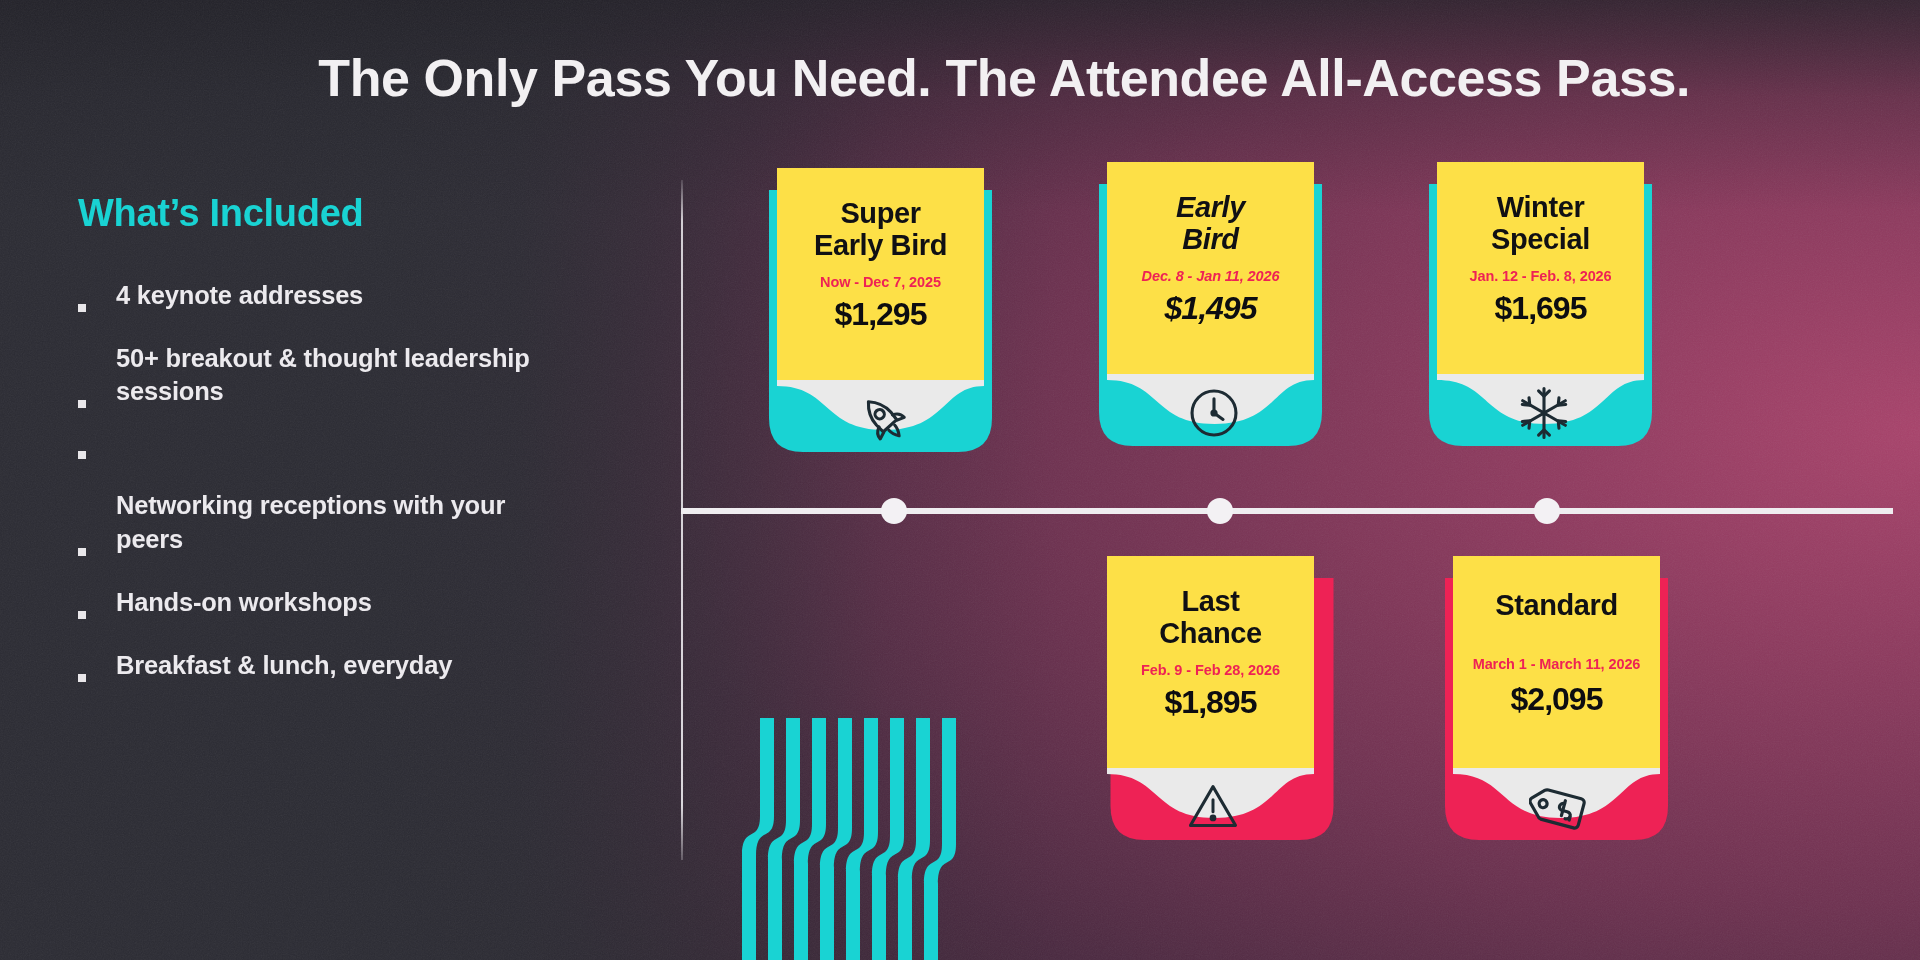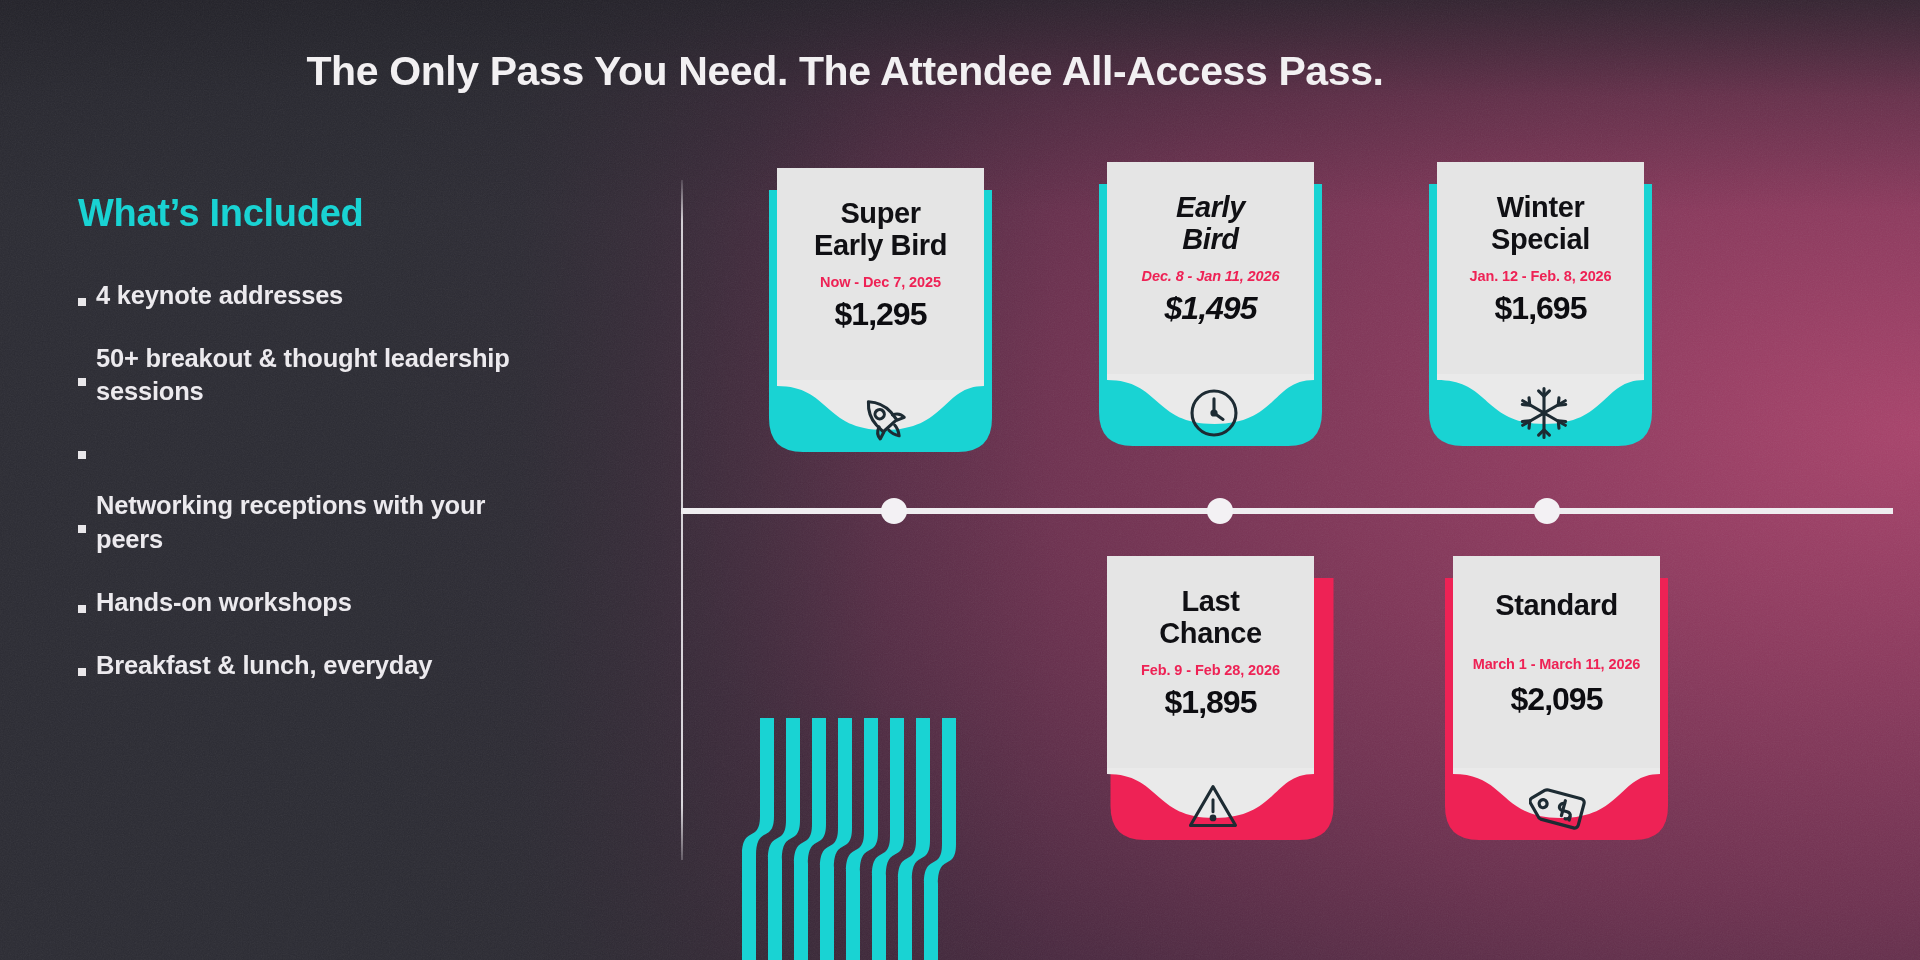--- a/index.html
+++ b/index.html
@@ -24,34 +24,34 @@
     position: absolute; inset: 0;
     background: linear-gradient(180deg, rgba(32,31,38,0.75) 0%, rgba(32,31,38,0.25) 10%, rgba(32,31,38,0) 22%);
   }
   #bg-noise {
     position: absolute; inset: 0; opacity: 0.5; pointer-events: none;
   }
 
   
   #title {
     position: absolute; top: 48px; left: 0; width: 1690px;
-    text-align: center;
+    text-align: right;
     color: #f2f0f2;
-    font-size: 41px; font-weight: 700; letter-spacing: -0.4px;
+    font-size: 52px; font-weight: 700; letter-spacing: -0.4px;
     white-space: nowrap;
   }
 
   
   #left-panel { position: absolute; left: 78px; top: 192px; width: 500px; }
   #whats-included {
     color: #19d3d3; font-size: 38px; font-weight: 700; letter-spacing: -0.3px;
     margin-bottom: 44px;
   }
   .feature-item {
-    display: flex; align-items: center; gap: 10px;
+    display: flex; align-items: flex-end; gap: 30px;
     margin-bottom: 30px;
   }
   .feature-bullet {
     width: 8px; height: 8px; background: #e9e7ea; flex: 0 0 8px; margin-top: 13px;
   }
   .feature-text {
     color: #eceaee; font-size: 25.5px; font-weight: 600; line-height: 1.3;
     letter-spacing: -0.2px; max-width: 420px;
   }
 
@@ -73,21 +73,21 @@
   }
 
   
   .card { position: absolute; }
   .card-shell {
     position: absolute; left: 0; top: 24px; width: 100%; height: 0;
   }
   .card-wave { position: absolute; left: 0; top: 0; width: 100%; }
   .card-paper {
     position: absolute; left: 8px; top: 0; width: 207px;
-    background: #e5e5e5;
+    background: #fde047;
     z-index: 2;
     display: flex; flex-direction: column; align-items: center;
   }
   .card-name {
     color: #101014; font-weight: 700; font-size: 29px; line-height: 1.1;
     text-align: center; letter-spacing: -0.4px; white-space: pre-line;
   }
   .card-dates {
     color: #ee2255; font-weight: 700; font-size: 14.5px;
     text-align: center; letter-spacing: -0.1px; white-space: nowrap;

